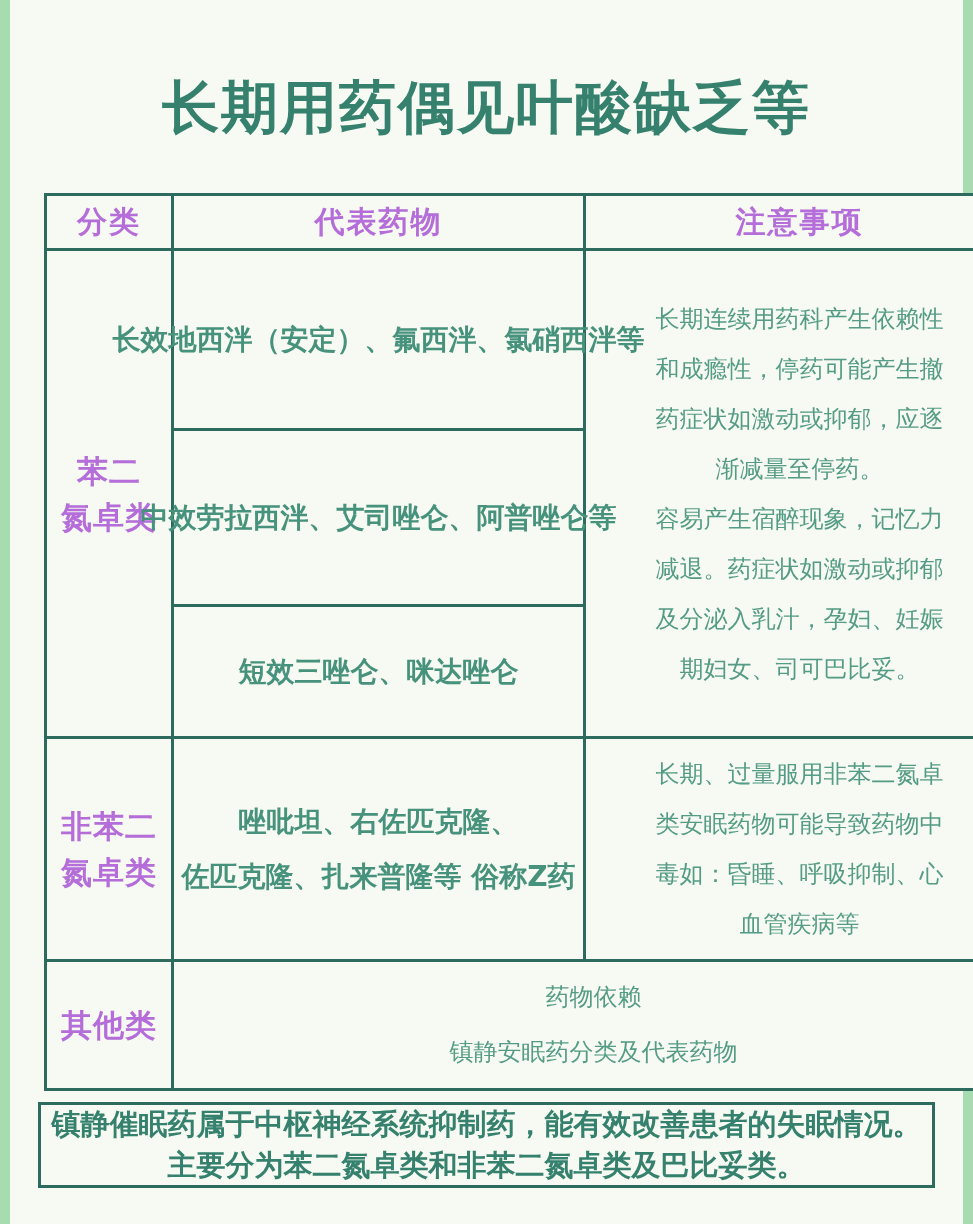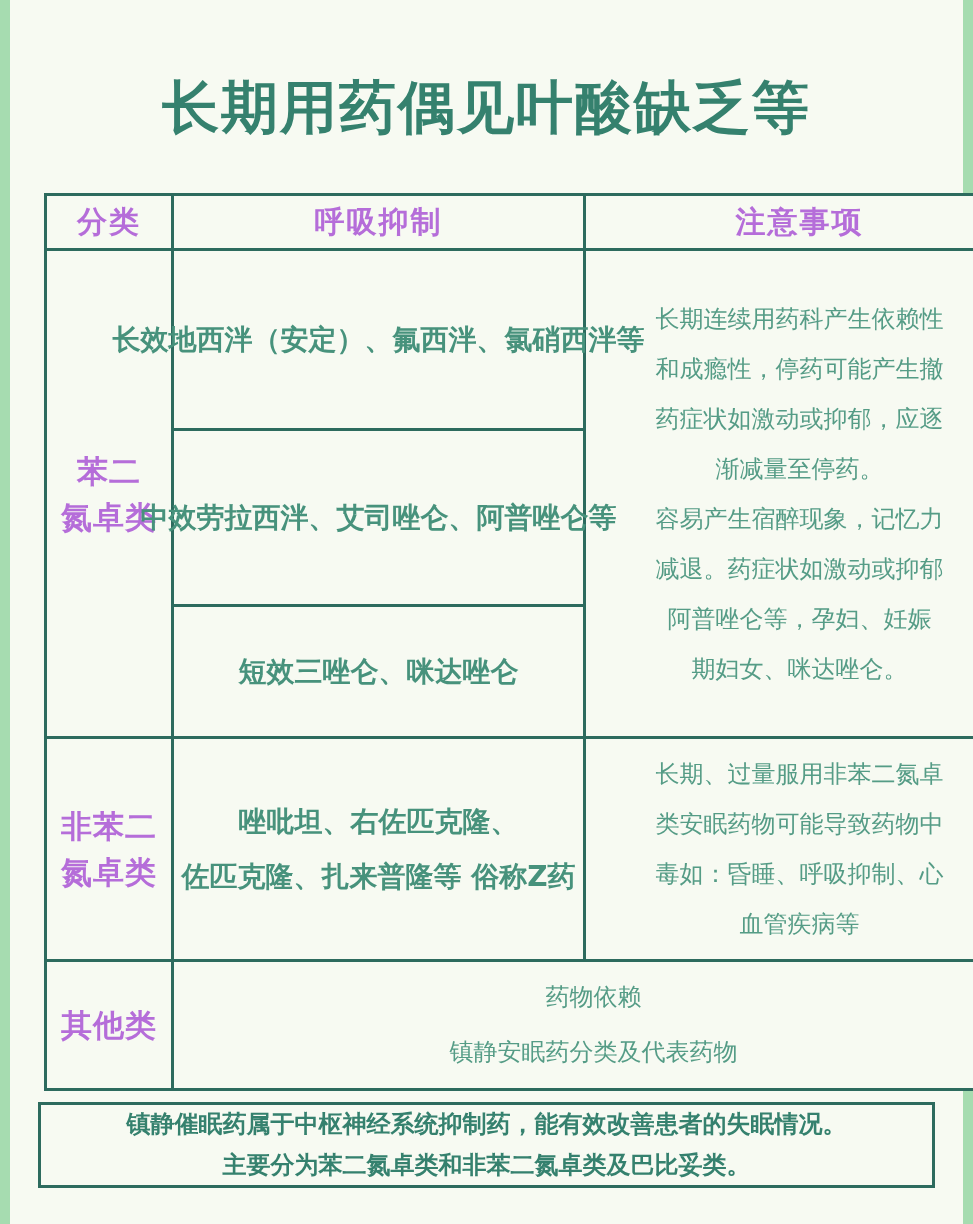--- a/index.html
+++ b/index.html
@@ -116,41 +116,41 @@
     width: 897px;
     height: 86px;
     border: 3px solid var(--border);
     display: flex;
     flex-direction: column;
     align-items: center;
     justify-content: center;
     background: var(--bg);
   }
   .footer-line {
-    font-size: 24px;
+    font-size: 29px;
     font-weight: bold;
     color: var(--title);
     line-height: 41px;
     white-space: nowrap;
   }
 </style>
 </head>
 <body>
 
 <div class="page">
   <div class="edge-strip left"></div>
   <div class="edge-strip right"></div>
 
   <h1 class="title">长期用药偶见叶酸缺乏等</h1>
 
   <div class="tbl">
 
     <div class="tr header-row">
       <div class="c1 cell">分类</div>
-      <div class="c2 cell">呼吸抑制</div>
+      <div class="c2 cell">代表药物</div>
       <div class="c3 cell">注意事项</div>
     </div>
 
     <div class="tr row-benzo">
       <div class="c1 cell cat">
         <div>苯二</div>
         <div>氮卓类</div>
       </div>
       <div class="c2 mid-col">
         <div class="cell sub sub-1">
@@ -168,22 +168,22 @@
           <div class="drug-line">三唑仑、咪达唑仑</div>
         </div>
       </div>
       <div class="c3 cell">
         <div class="note-line">长期连续用药科产生依赖性</div>
         <div class="note-line">和成瘾性，停药可能产生撤</div>
         <div class="note-line">药症状如激动或抑郁，应逐</div>
         <div class="note-line">渐减量至停药。</div>
         <div class="note-line">容易产生宿醉现象，记忆力</div>
         <div class="note-line">减退。药症状如激动或抑郁</div>
-        <div class="note-line">阿普唑仑等，孕妇、妊娠</div>
-        <div class="note-line">期妇女、咪达唑仑。</div>
+        <div class="note-line">及分泌入乳汁，孕妇、妊娠</div>
+        <div class="note-line">期妇女、司可巴比妥。</div>
       </div>
     </div>
 
     <div class="tr row-nonbenzo">
       <div class="c1 cell cat">
         <div>非苯二</div>
         <div>氮卓类</div>
       </div>
       <div class="c2 cell">
         <div class="drug-line">唑吡坦、右佐匹克隆、</div>

